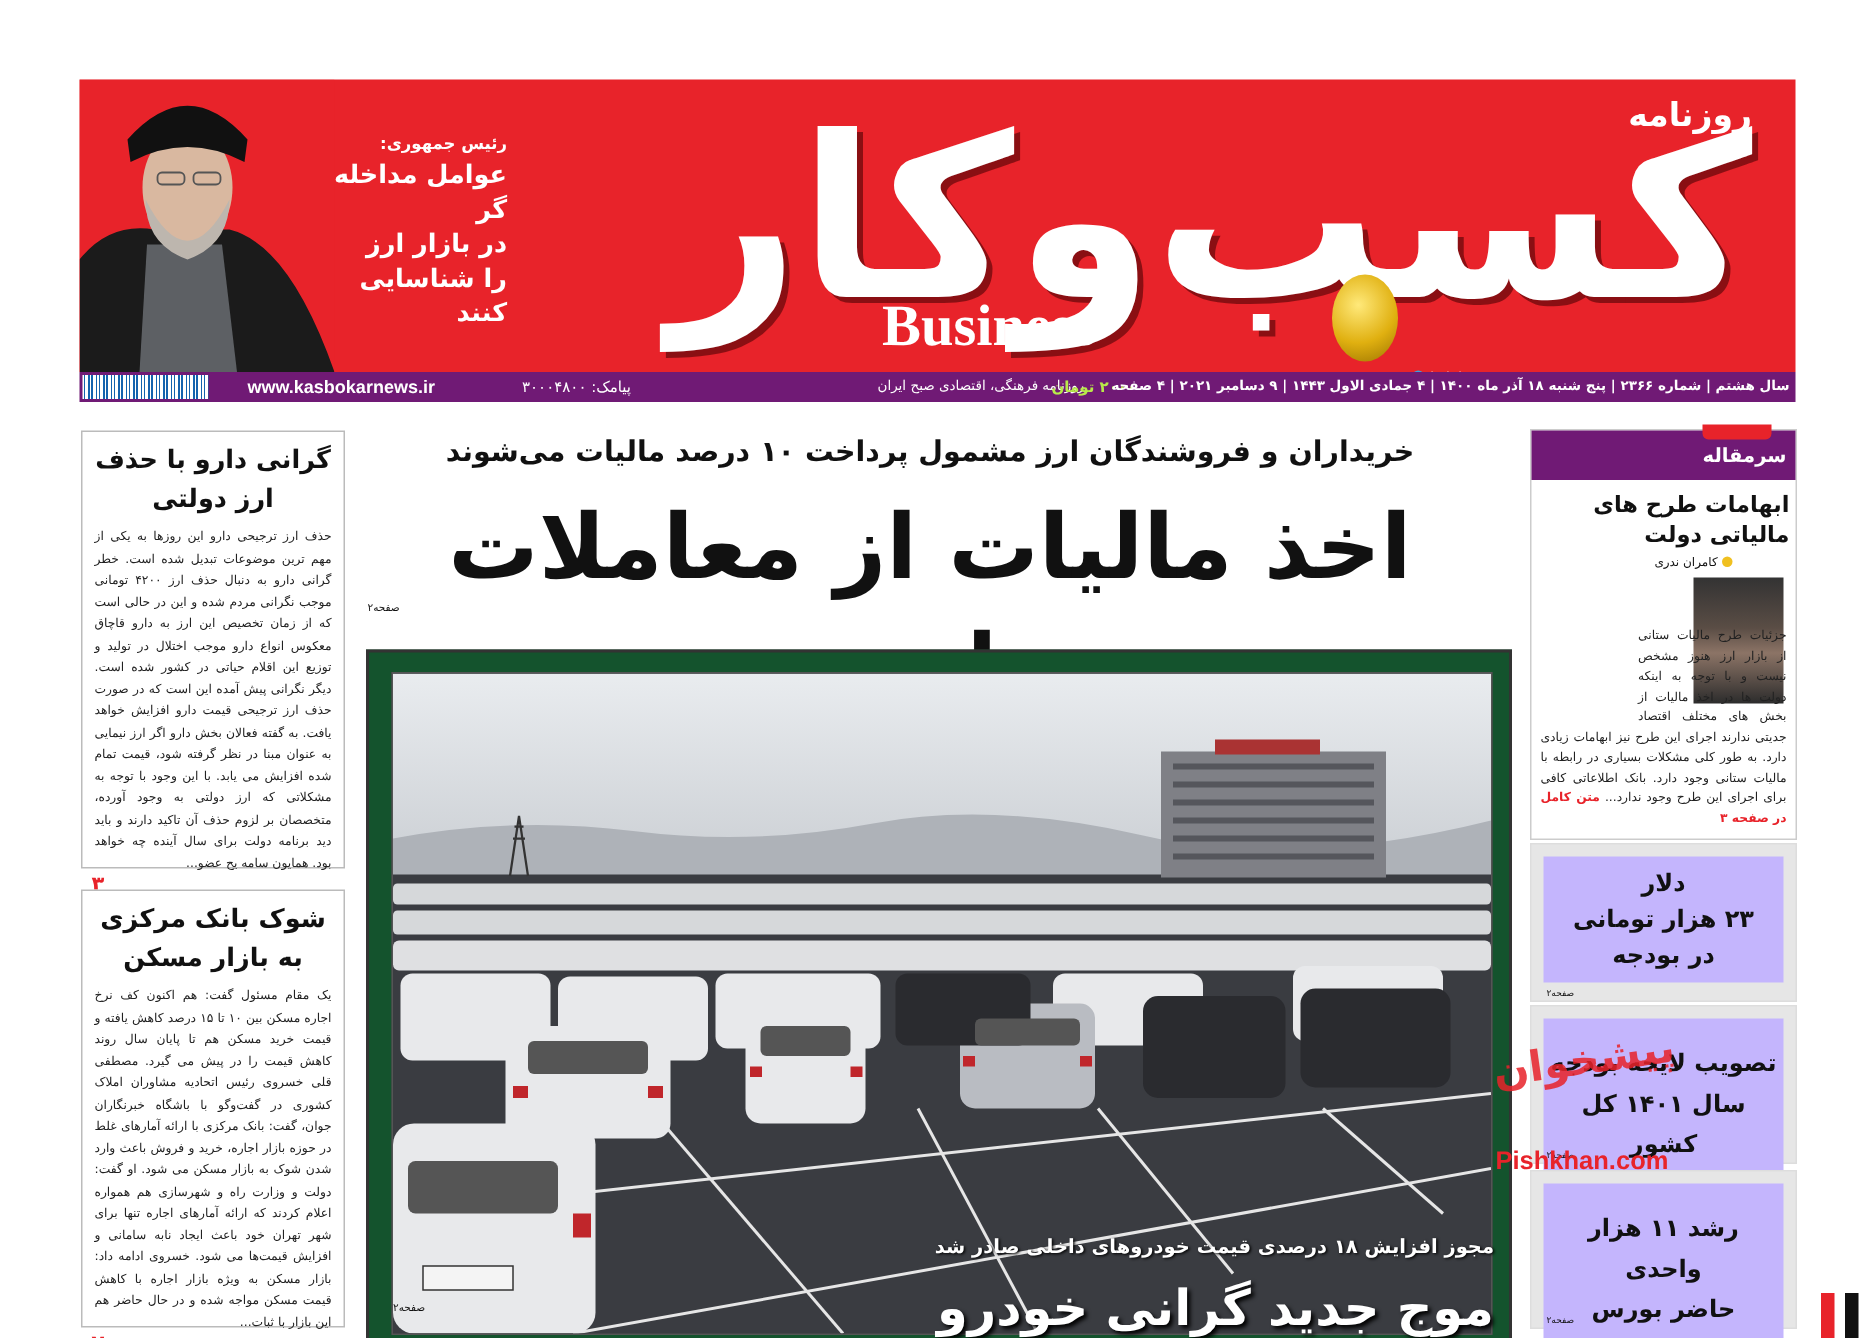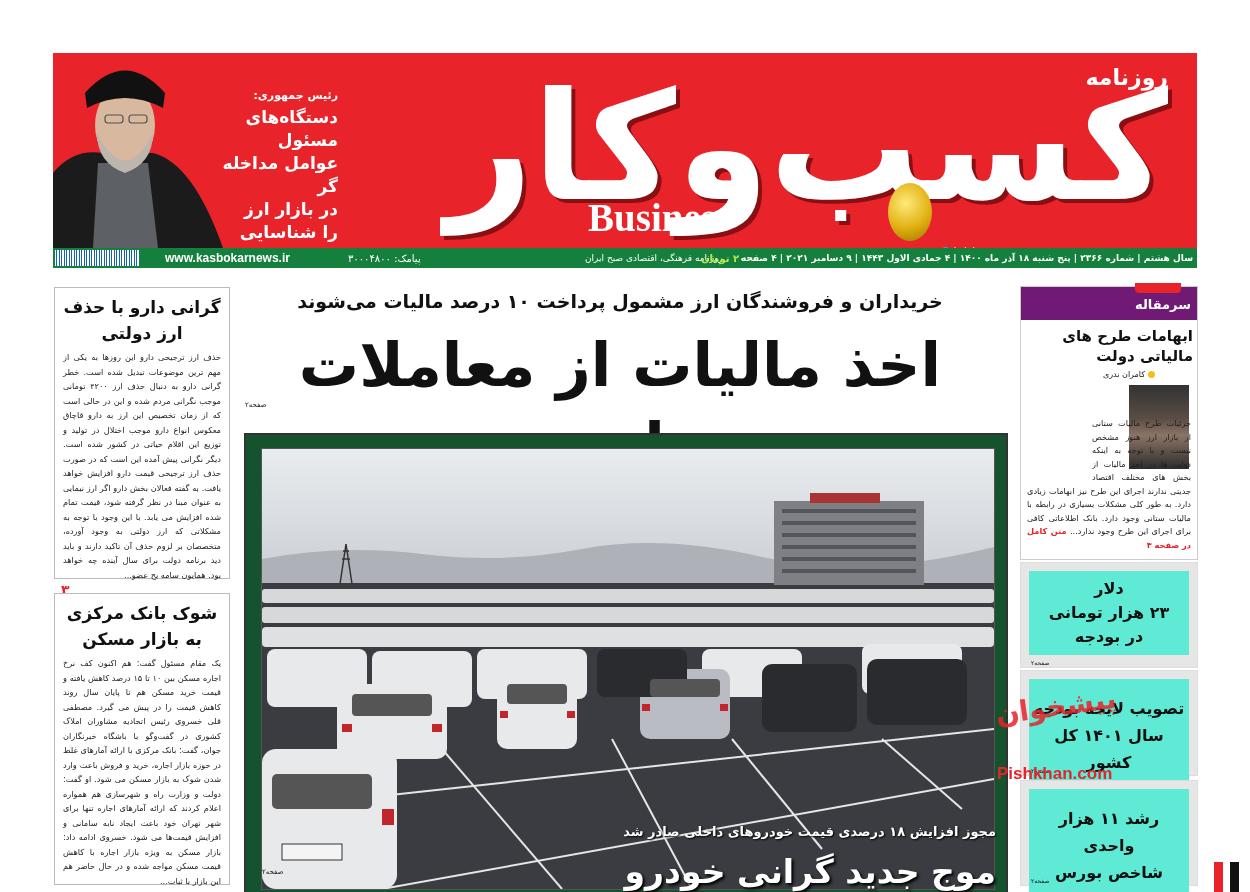--- a/index.html
+++ b/index.html
@@ -17,21 +17,21 @@
   #logo-text { position:absolute; right:0; top:2px; font-size:150px; font-weight:bold; color:#fff; letter-spacing:-6px; line-height:185px; text-shadow:4px 4px 0 #8a0f13; white-space:nowrap; font-family:"DejaVu Sans", sans-serif; }
   #logo-sub { position:absolute; right:0; top:12px; font-size:22px; font-weight:bold; color:#fff;margin-left:24px; }
   #logo-business { position:absolute; left:80px; top:142px; font-family:"Liberation Serif", serif; font-size:39px; font-weight:bold; color:#fff; }
   #coin { position:absolute; left:835px; top:130px; width:44px; height:58px; border-radius:50%; background:radial-gradient(circle at 40% 35%, #ffe97a, #e0b010 55%, #9a7200); }
   #social { position:absolute; left:888px; top:163px; color:#fff; font-family:"Liberation Serif", serif; font-size:8px; line-height:14px; }
   #social .row { display:flex; align-items:center; gap:4px;margin-top:28px; }
   .tg-icon { width:9px; height:9px; border-radius:50%; background:#39a0dd; display:inline-block; }
   .ig-icon { width:9px; height:9px; border-radius:2px; background:linear-gradient(45deg,#f9a33b,#d6249f,#5a48d3); display:inline-block; }
 
   
-  #infobar { position:absolute; left:53px; top:248px; width:1144px; height:20px; background:#15803d; color:#fff; font-size:9.5px; display:flex; align-items:center; }
+  #infobar { position:absolute; left:53px; top:248px; width:1144px; height:20px; background:#701a75; color:#fff; font-size:9.5px; display:flex; align-items:center; }
   #barcode { width:84px; height:16px; margin-left:2px; background:repeating-linear-gradient(90deg,#fff 0 1px,#1463ae 1px 2px,#fff 2px 4px,#1463ae 4px 5px); }
   #site-url { position:absolute; left:112px; font-family:"Liberation Sans", sans-serif; font-weight:bold; font-size:12px; }
   #sms { position:absolute; left:295px; font-size:10px; direction:rtl; }
   #tagline { position:absolute; left:532px; font-size:9px; direction:rtl; }
   #price { position:absolute; left:648px; font-size:10px; color:#b8e94a; font-weight:bold; direction:rtl; }
   #issue-info { position:absolute; right:4px; font-size:9px; font-weight:bold; direction:rtl; }
 
   
   .side-box { position:absolute; left:54px; width:174px; border:1px solid #bbb; background:#fff; }
   .side-box h2 { margin:6px 4px 4px; text-align:center; font-size:17px; line-height:26px; font-weight:bold; direction:rtl; }
@@ -56,21 +56,21 @@
   #editorial .tabbar .label { position:absolute; right:6px; top:10px; color:#fff; font-weight:bold; font-size:13px; direction:rtl; }
   #editorial h3 { margin:6px 4px 4px; text-align:right; font-size:15px; line-height:20px; font-weight:bold; direction:rtl; }
   #editorial .author { direction:rtl; text-align:center; font-size:8px; margin-left:40px; }
   #editorial .author .dot { display:inline-block; width:7px; height:7px; border-radius:50%; background:#f0c020; margin-left:3px; vertical-align:middle; }
   #author-photo { position:absolute; left:108px; top:98px; width:60px; height:84px; background:linear-gradient(180deg,#333 0%,#5a4d45 40%,#8c7466 60%,#2c2c2c 100%); }
   #editorial .body { position:absolute; left:6px; top:130px; width:164px; direction:rtl; text-align:justify; font-size:8.2px; line-height:13.5px; color:#222; }
   #editorial .body .wrap { float:left; width:65px; height:55px; }
   #editorial .more { color:#e8232a; font-weight:bold; }
 
   .teaser { position:absolute; left:1020px; width:176px; background:#e6e6e6; border:1px solid #ddd; }
-  .teaser .inner { margin:8px 8px 10px; background:#5eead4; padding:6px 4px; text-align:center; direction:rtl; font-weight:bold; font-size:16px; line-height:27px; }
+  .teaser .inner { margin:8px 8px 10px; background:#c4b5fd; padding:6px 4px; text-align:center; direction:rtl; font-weight:bold; font-size:16px; line-height:27px; }
   .teaser .pg { position:absolute; left:10px; bottom:1px; font-size:6px; direction:rtl; }
 
   #watermark { position:absolute; left:995px; top:690px; color:#e8232a; opacity:.85; font-size:28px; font-weight:bold; direction:rtl; transform:rotate(-8deg); }
   #watermark-latin { position:absolute; left:997px; top:748px; color:#e8232a; font-family:"Liberation Sans", sans-serif; font-size:17px; font-weight:bold;margin-top:16px; }
 
   #corner-marks { position:absolute; left:1214px; top:862px; display:flex; gap:7px; }
   #corner-marks .r { width:9px; height:30px; background:#e8232a; }
   #corner-marks .b { width:9px; height:30px; background:#111; }
 </style>
 </head>
@@ -85,21 +85,20 @@
       <ellipse cx="72" cy="72" rx="30" ry="40" fill="#d9b8a0"></ellipse>
       <path d="M44 80 Q72 135 100 80 Q100 110 72 120 Q44 110 44 80 Z" fill="#bdb6ae"></path>
       <path d="M32 40 Q72 -5 112 40 L110 55 Q72 35 34 55 Z" fill="#111"></path>
       <rect x="52" y="62" width="18" height="8" rx="3" fill="none" stroke="#555" stroke-width="1.2"></rect>
       <rect x="76" y="62" width="18" height="8" rx="3" fill="none" stroke="#555" stroke-width="1.2"></rect>
     </svg>
   </div>
   <div id="president-quote">
     <div class="kicker rtl">رئیس جمهوری:</div>
     <div class="lines rtl">
-      <div>دستگاه‌های مسئول</div>
       <div>عوامل مداخله گر</div>
       <div>در بازار ارز</div>
       <div>را شناسایی کنند</div>
     </div>
 
   </div>
 
   <div id="logo-wrap">
     <div id="logo-sub" class="rtl">روزنامه</div>
     <div id="logo-text" class="rtl">کسب‌وکار</div>
@@ -251,21 +250,21 @@
   <div class="inner" style="padding:16px 2px;">
     <div>تصویب لایحه بودجه</div>
     <div>سال ۱۴۰۱ کل کشور</div>
   </div>
   <div class="pg">صفحه۲</div>
 </div>
 
 <div class="teaser" style="top:780px;height:104px;">
   <div class="inner" style="padding:16px 2px;">
     <div>رشد ۱۱ هزار واحدی</div>
-    <div>شاخص بورس</div>
+    <div>حاضر بورس</div>
   </div>
   <div class="pg">صفحه۲</div>
 </div>
 
 <div id="watermark">پیشخوان</div>
 <div id="watermark-latin">Pishkhan.com</div>
 
 <div id="corner-marks">
   <div class="r"></div>
   <div class="b"></div>

